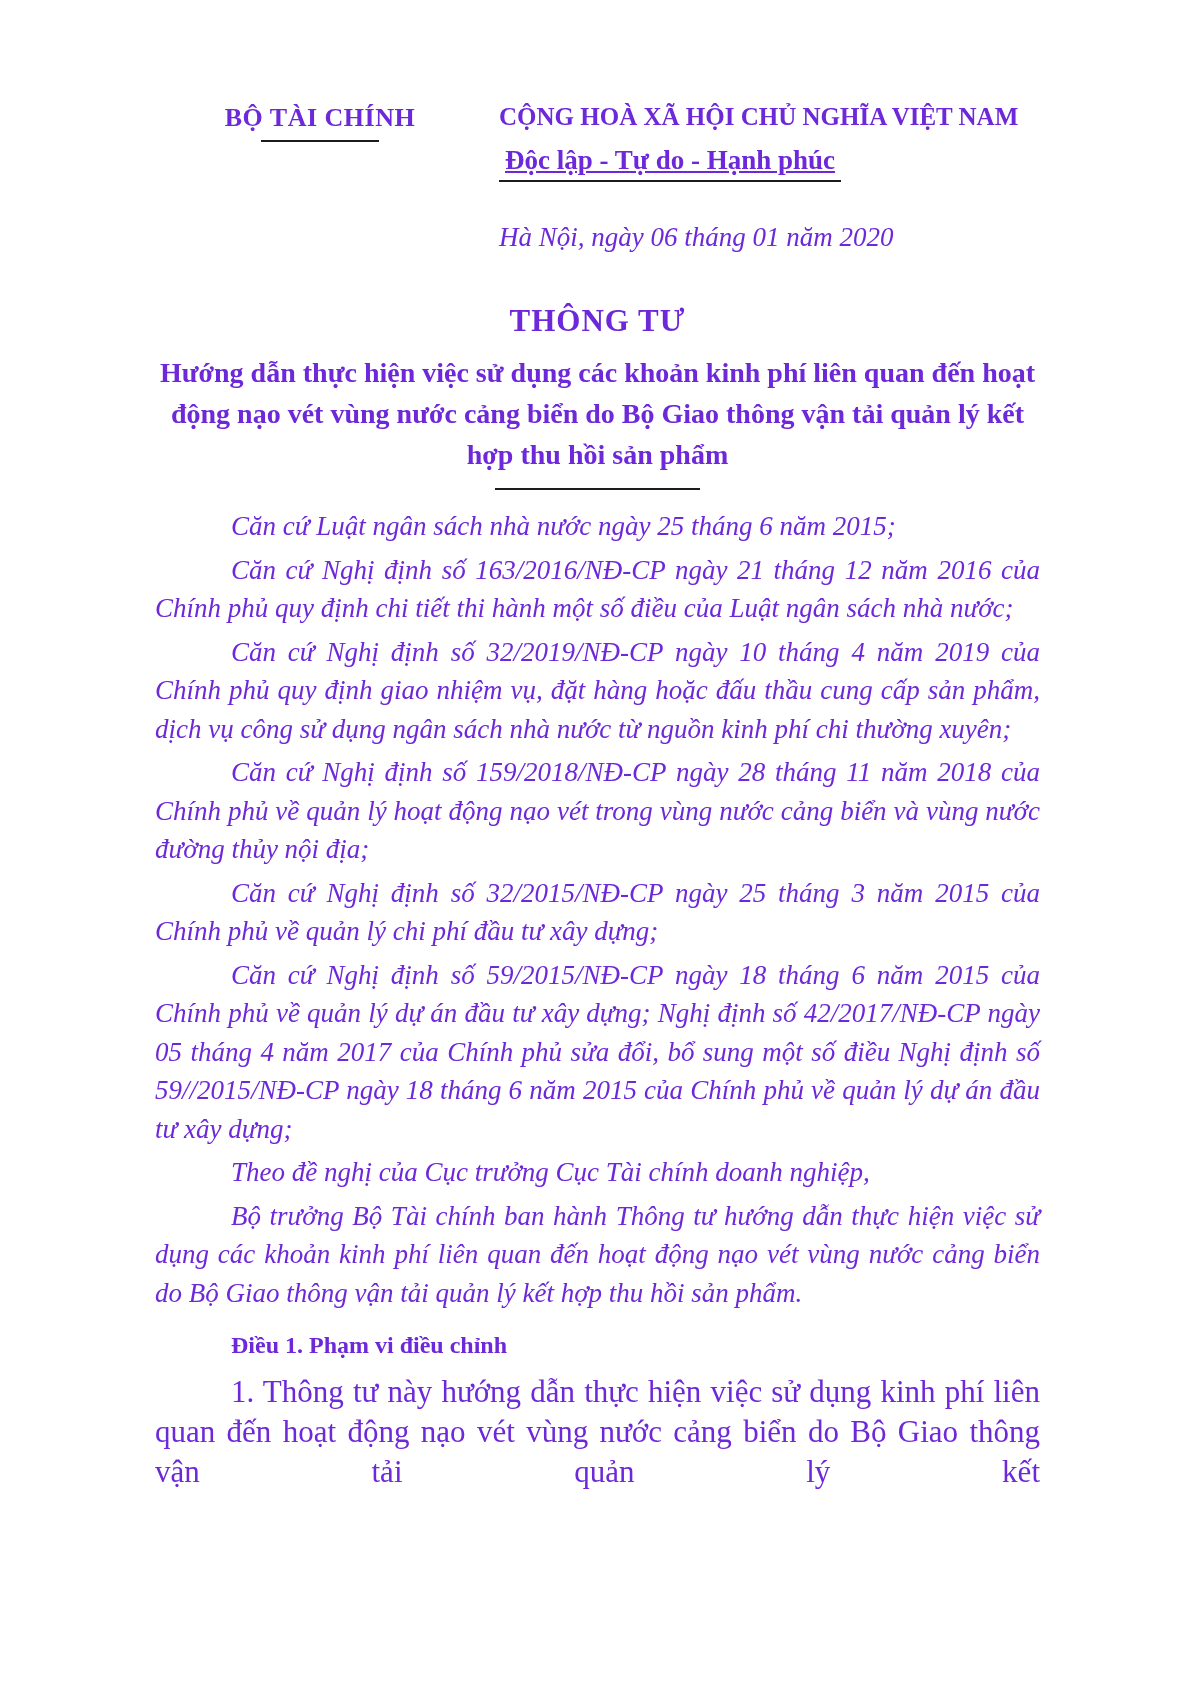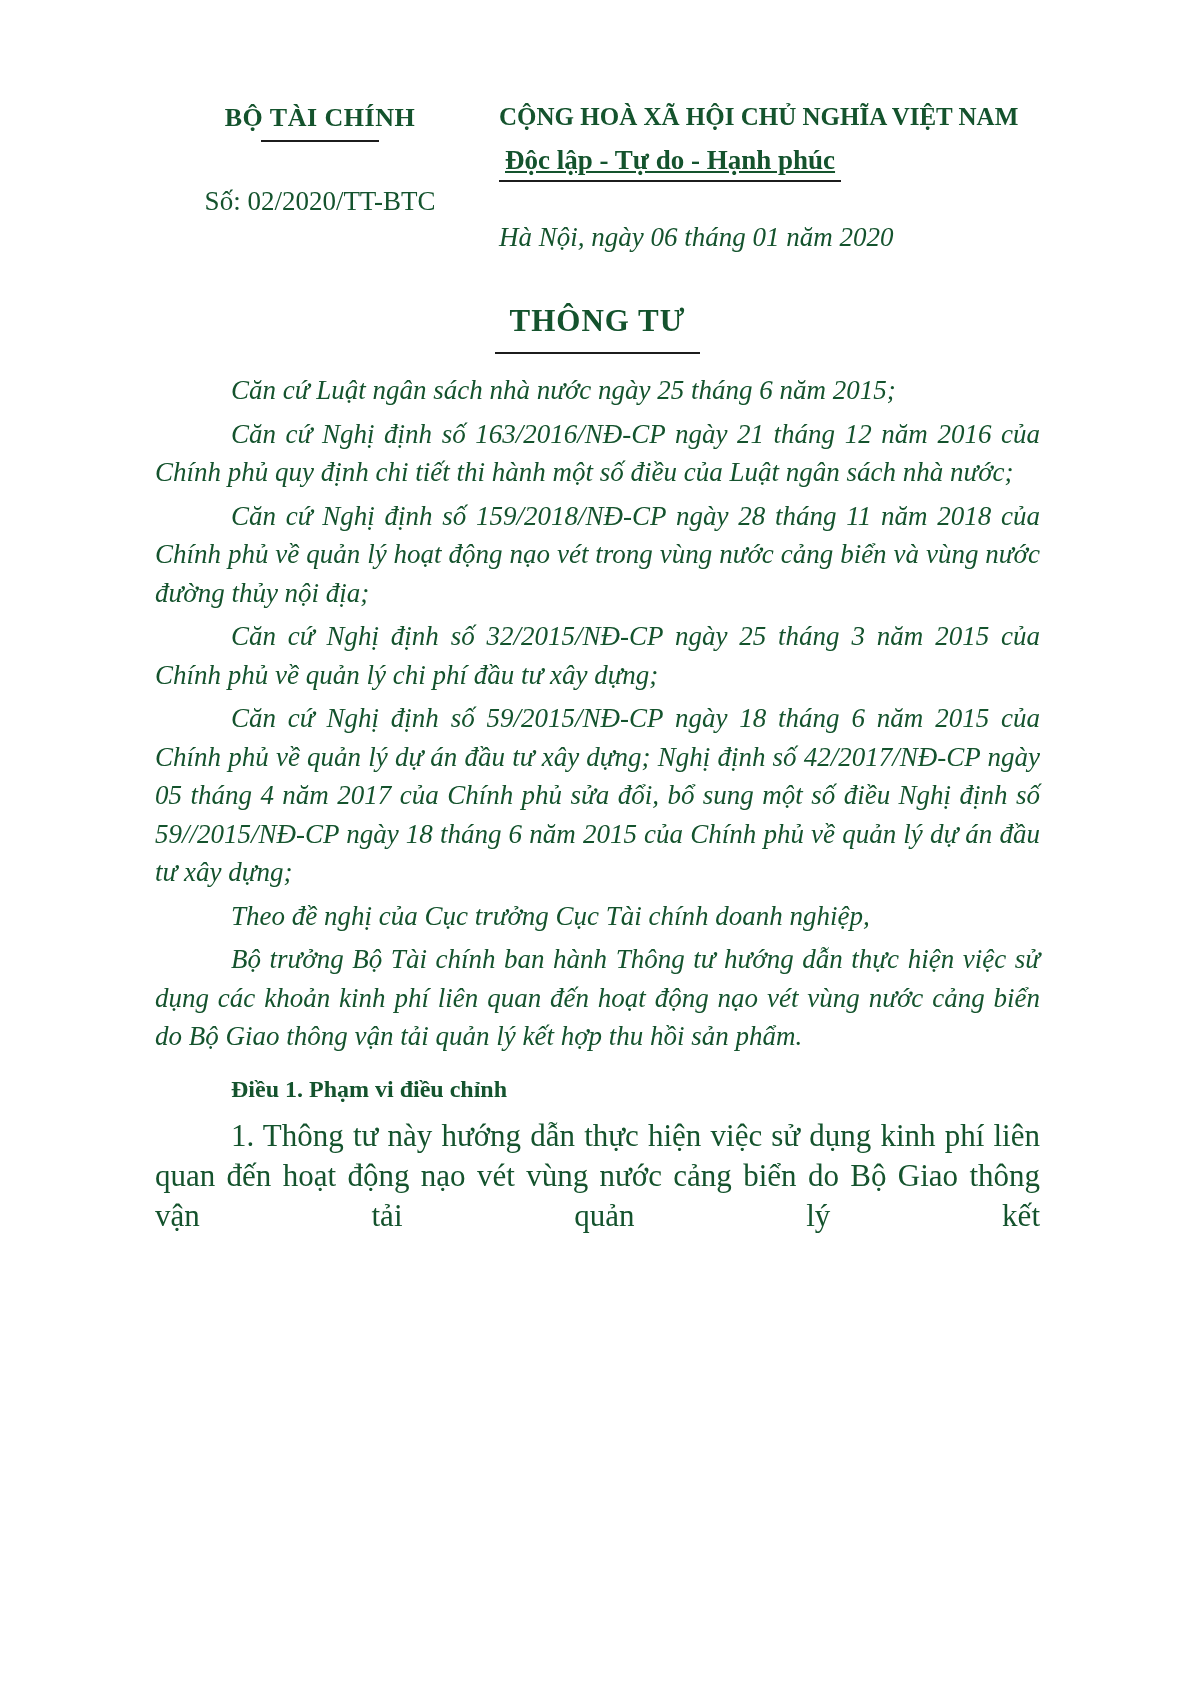--- a/index.html
+++ b/index.html
@@ -6,21 +6,21 @@
     margin: 0;
     padding: 0;
     background: #ffffff;
   }
   .page {
     position: relative;
     width: 1190px;
     height: 1683px;
     box-sizing: border-box;
     background: #ffffff;
-    color: #14532d;
+    color: #6d28d9;
     font-family: "Liberation Serif", "DejaVu Serif", serif;
     padding: 103px 150px 0 155px;
     overflow: hidden;
   }
 
   
   .header {
     display: flex;
     align-items: flex-start;
   }
@@ -127,39 +127,40 @@
 </style>
 </head>
 <body>
 
 <div class="page">
 
   <div class="header">
     <div class="header-left">
       <div class="org">BỘ TÀI CHÍNH</div>
       <div class="org-underline"></div>
-      <div class="doc-number">Số:  02/2020/TT-BTC</div>
     </div>
     <div class="header-right">
       <div class="country">CỘNG HOÀ XÃ HỘI CHỦ NGHĨA VIỆT NAM</div>
       <div>
         <span class="motto">Độc lập - Tự do - Hạnh phúc</span>
       </div>
       <div class="dateline">Hà Nội, ngày 06 tháng 01 năm 2020</div>
     </div>
   </div>
 
   <div class="title-block">
     <div class="doc-type">THÔNG TƯ</div>
+    <div class="doc-subject">Hướng dẫn thực hiện việc sử dụng các khoản kinh phí liên quan đến hoạt động nạo vét vùng nước cảng biển do Bộ Giao thông vận tải quản lý kết hợp thu hồi sản phẩm</div>
     <div class="title-rule"></div>
   </div>
 
   <div class="recitals">
     <p class="recital">Căn cứ Luật ngân sách nhà nước ngày 25 tháng 6 năm 2015;</p>
     <p class="recital">Căn cứ Nghị định số 163/2016/NĐ-CP ngày 21 tháng 12 năm 2016 của Chính phủ quy định chi tiết thi hành một số điều của Luật ngân sách nhà nước;</p>
+    <p class="recital">Căn cứ Nghị định số 32/2019/NĐ-CP ngày 10 tháng 4 năm 2019 của Chính phủ quy định giao nhiệm vụ, đặt hàng hoặc đấu thầu cung cấp sản phẩm, dịch vụ công sử dụng ngân sách nhà nước từ nguồn kinh phí chi thường xuyên;</p>
     <p class="recital">Căn cứ Nghị định số 159/2018/NĐ-CP ngày 28 tháng 11 năm 2018 của Chính phủ về quản lý hoạt động nạo vét trong vùng nước cảng biển và vùng nước đường thủy nội địa;</p>
     <p class="recital">Căn cứ Nghị định số 32/2015/NĐ-CP ngày 25 tháng 3 năm 2015 của Chính phủ về quản lý chi phí đầu tư xây dựng;</p>
     <p class="recital">Căn cứ Nghị định số 59/2015/NĐ-CP ngày 18 tháng 6 năm 2015 của Chính phủ về quản lý dự án đầu tư xây dựng; Nghị định số 42/2017/NĐ-CP ngày 05 tháng 4 năm 2017 của Chính phủ sửa đổi, bổ sung một số điều Nghị định số 59//2015/NĐ-CP ngày 18 tháng 6 năm 2015 của Chính phủ về quản lý dự án đầu tư xây dựng;</p>
     <p class="recital">Theo đề nghị của Cục trưởng Cục Tài chính doanh nghiệp,</p>
     <p class="recital">Bộ trưởng Bộ Tài chính ban hành Thông tư hướng dẫn thực hiện việc sử dụng các khoản kinh phí liên quan đến hoạt động nạo vét vùng nước cảng biển do Bộ Giao thông vận tải quản lý kết hợp thu hồi sản phẩm.</p>
   </div>
 
   <div class="article-heading">Điều 1. Phạm vi điều chỉnh</div>
 
   <p class="body-par force-justify">1. Thông tư này hướng dẫn thực hiện việc sử dụng kinh phí liên quan đến hoạt động nạo vét vùng nước cảng biển do Bộ Giao thông vận tải quản lý kết</p>

